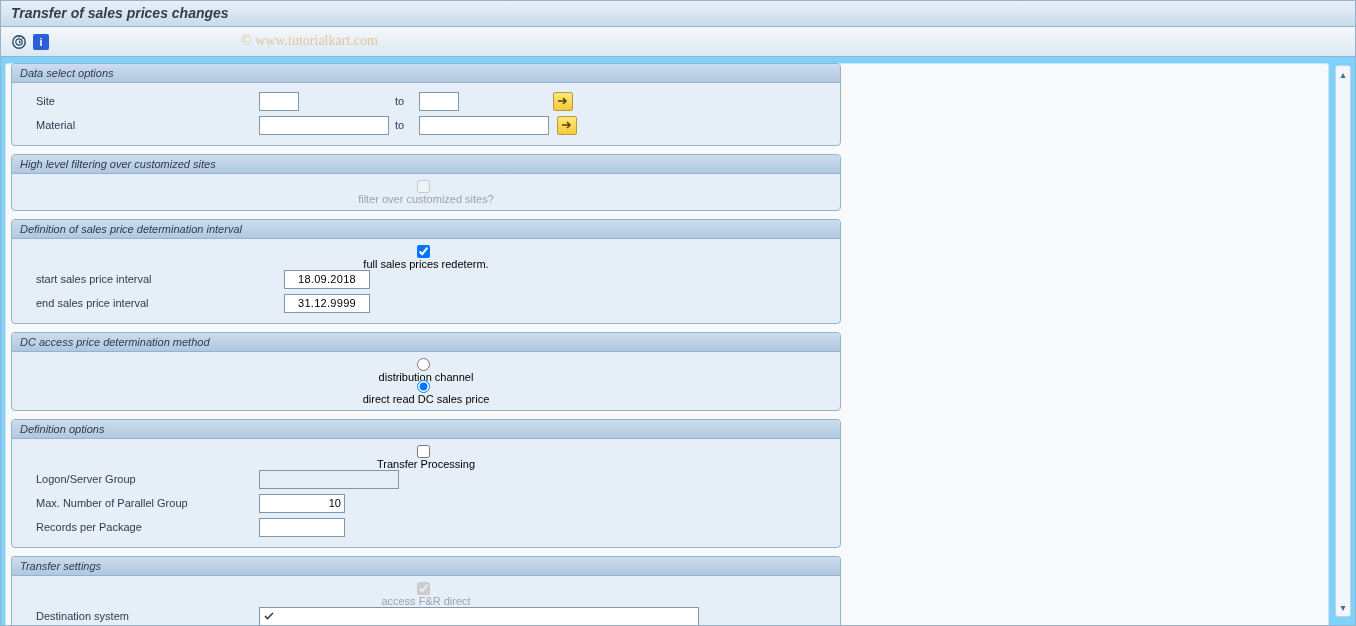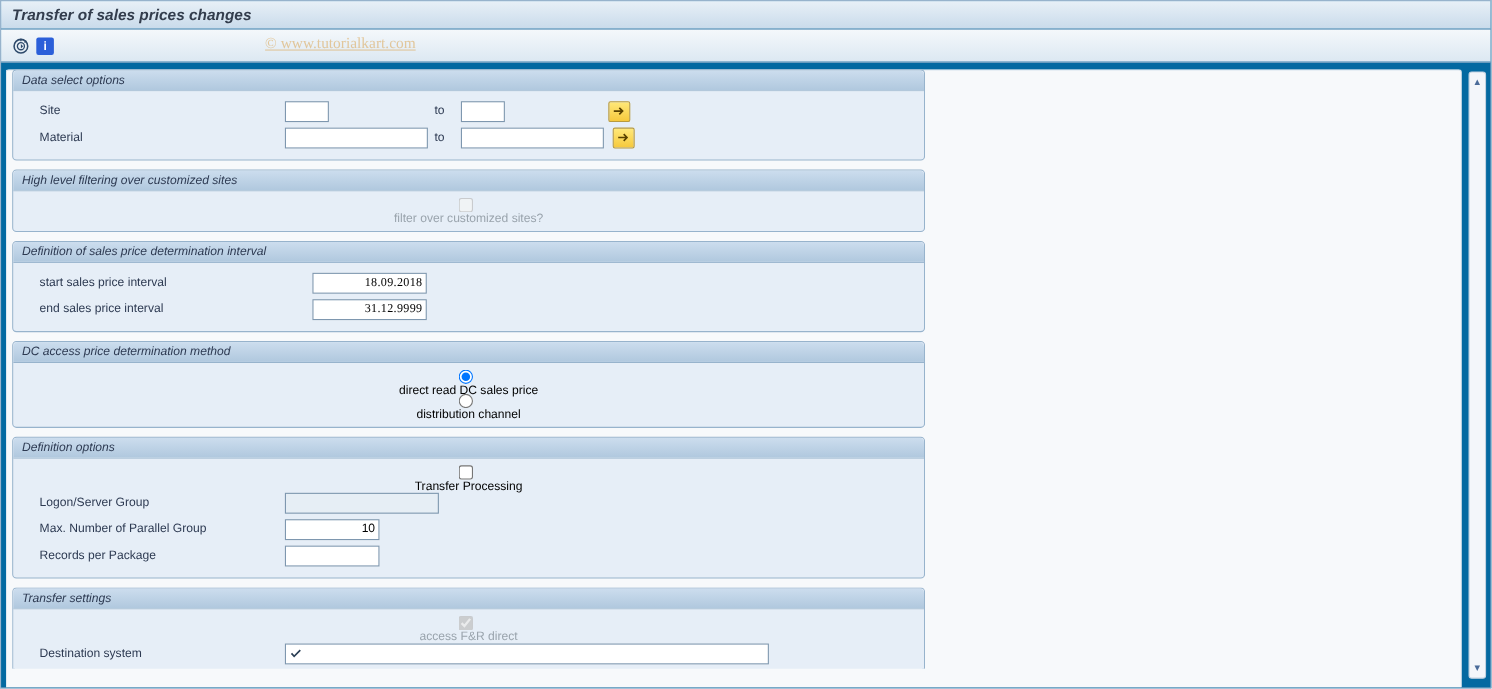--- a/index.html
+++ b/index.html
@@ -8,21 +8,21 @@
     height: 626px;
     font-family: Arial, sans-serif;
     font-size: 11px;
     background: #f2f2f2;
     overflow: hidden;
   }
   .window {
     width: 1356px;
     height: 626px;
     border: 1px solid #97b3cc;
-    background: #0369a1;
+    background: #7dd3fc;
     position: relative;
   }
   .titlebar {
     height: 26px;
     background: linear-gradient(to bottom, #e8f0f7 0%, #c9dbeb 100%);
     border-bottom: 1px solid #97b3cc;
     font-weight: bold;
     font-style: italic;
     font-size: 14px;
     color: #333d4d;
@@ -46,21 +46,20 @@
     border-radius:2px; font-size:11px;
   }
   .watermark {
     position: absolute;
     left: 240px;
     top: 6px;
     font-size: 14px;
     color: rgba(219,164,80,0.55);
     font-family: Georgia, serif;
     white-space: nowrap;
-    text-decoration: underline;
   }
   .content {
     position: absolute;
     top: 56px;
     bottom: 0;
     left: 0;
     right: 0;
     overflow: hidden;
   }
   .scrollarea {
@@ -128,23 +127,23 @@
     cursor:pointer;
   }
   .range-btn svg { display:block; }
   .chk-row {
     display:flex; align-items:center; height:22px;flex-direction:column;
   }
   .chk-row input[type=checkbox], .chk-row input[type=radio] {
     margin-right:6px;
   }
   .date-input {
-    width: 104px;
-    text-align: right;
-    font-family: Liberation Serif, serif;
+    width: 86px;
+    text-align: center;
+    font-family: Liberation Sans, sans-serif;
     letter-spacing: 0.3px;
   }
   .num-input {
     width: 86px;
     text-align: right;
   }
   .medium-input { width: 140px; }
   .wide-input { width: 440px; }
   .dest-input {
     display:flex; align-items:center;
@@ -244,41 +243,45 @@
           <div class="chk-row">
             <input type="checkbox" disabled="" style="">
             <span class="chk-label disabled">filter over customized sites?</span>
           </div>
         </div>
       </div>
 
       <div class="group">
         <div class="group-header">Definition of sales price determination interval</div>
         <div class="group-body">
+          <div class="chk-row">
+            <input type="checkbox" checked="" style="">
+            <span class="chk-label">full sales prices redeterm.</span>
+          </div>
           <div class="row">
             <span class="lbl" style="width:250px">start sales price interval</span>
             <input class="sap date-input" value="18.09.2018" style="">
           </div>
           <div class="row">
             <span class="lbl" style="width:250px">end sales price interval</span>
             <input class="sap date-input" value="31.12.9999" style="">
           </div>
         </div>
       </div>
 
       <div class="group">
         <div class="group-header">DC access price determination method</div>
         <div class="group-body">
           <div class="chk-row">
+            <input type="radio" name="dcm" style="">
+            <span class="chk-label">distribution channel</span>
+          </div>
+          <div class="chk-row">
             <input type="radio" name="dcm" checked="" style="">
             <span class="chk-label">direct read DC sales price</span>
-          </div>
-          <div class="chk-row">
-            <input type="radio" name="dcm" style="">
-            <span class="chk-label">distribution channel</span>
           </div>
         </div>
       </div>
 
       <div class="group">
         <div class="group-header">Definition options</div>
         <div class="group-body">
           <div class="chk-row">
             <input type="checkbox" style="">
             <span class="chk-label">Transfer Processing</span>

